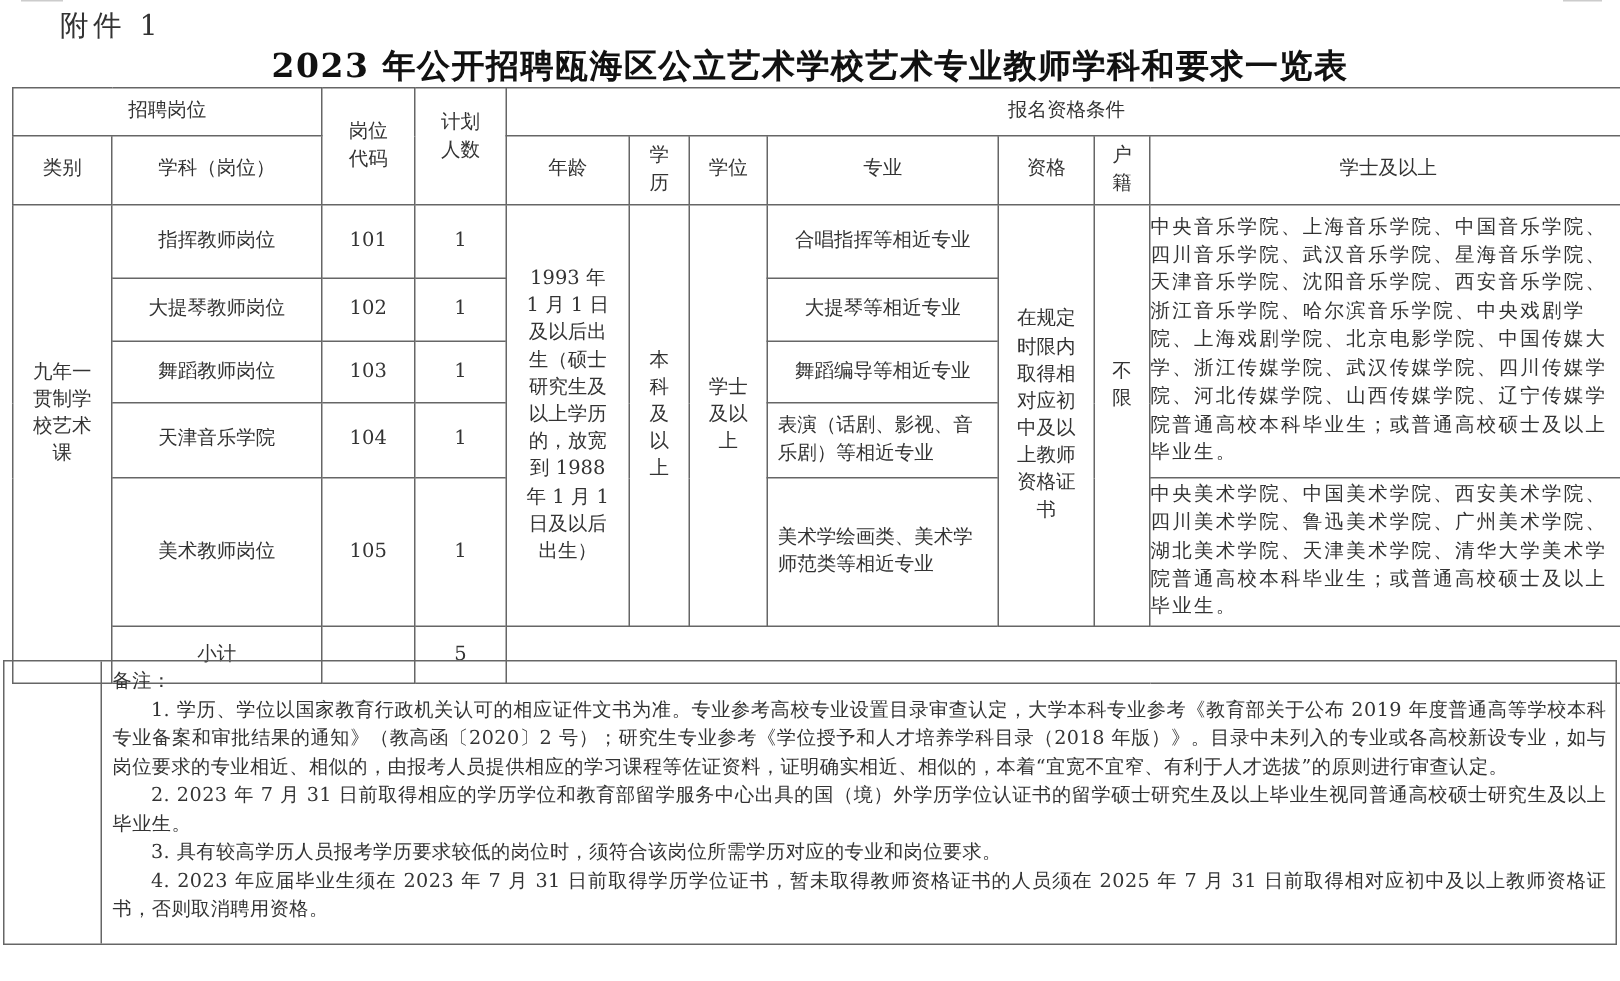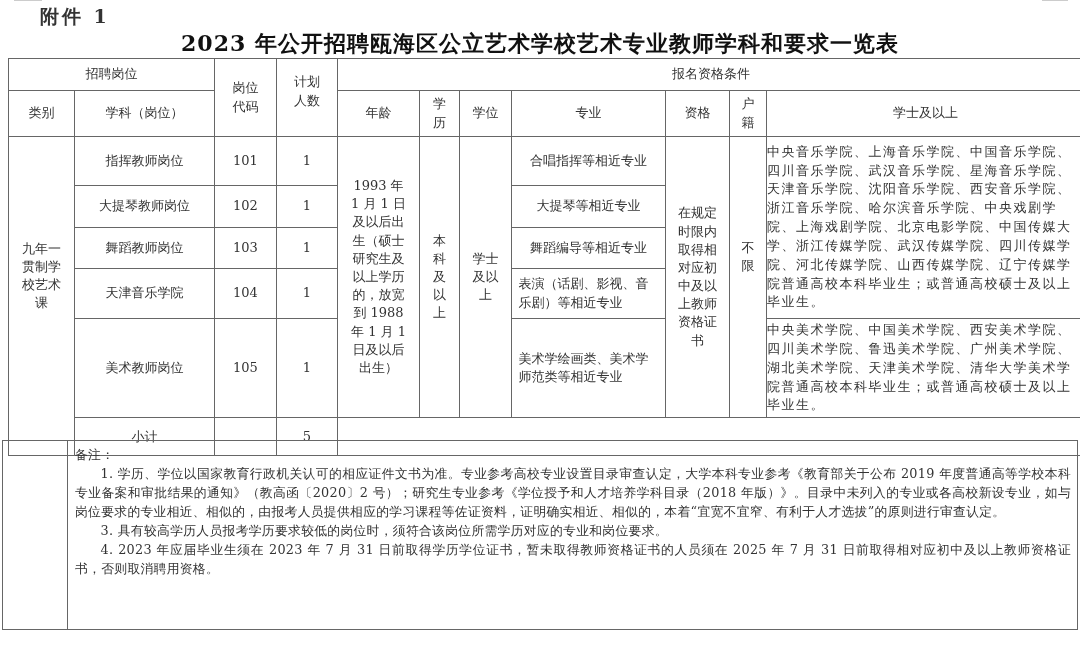--- a/index.html
+++ b/index.html
@@ -1,18 +1,18 @@
 <!DOCTYPE html>
 <html><head>
 <meta charset="utf-8">
 <style>
   html, body { margin: 0; padding: 0; background: #ffffff; }
   body { width: 1080px; height: 654px; position: relative; overflow: hidden;
          font-family: "DejaVu Serif", "Liberation Serif", serif; color: #222; }
-  .attach { position: absolute; left: 40px; top: 4px; font-size: 19px; letter-spacing: 3px; color: #333; font-weight: bold; }
+  .attach { position: absolute; left: 40px; top: 4px; font-size: 19px; letter-spacing: 3px; color: #333; }
   .title { position: absolute; left: 0; width: 1080px; top: 29px; text-align: center;
            font-size: 22px; font-weight: bold; letter-spacing: 1px; color: #111; }
   .crop-mark { position: absolute; top: 0; height: 1px; background: #ccc; }
   table.main { position: absolute; left: 8px; top: 58px; width: 1076px;
                border-collapse: collapse; table-layout: fixed; font-size: 13px; color: #333; }
   table.main td { border: 1.5px solid #666; text-align: center; vertical-align: middle;
                   padding: 0; line-height: 1.4; }
   .col-narrow { padding: 0 2px; }
   .schools { text-align: left !important; padding: 2px 0 !important; letter-spacing: 1.5px; line-height: 1.45 !important; font-size: 13px; }
   .notes-box { position: absolute; left: 2px; top: 440px; width: 1076px; height: 190px;
@@ -133,16 +133,17 @@
     <td colspan="7"></td>
   </tr>
 </tbody>
   </table>
 
 <div class="notes-box">
   <div class="notes-left"></div>
   <div class="notes-text">
     <p class="head">备注：</p>
     <p>1. 学历、学位以国家教育行政机关认可的相应证件文书为准。专业参考高校专业设置目录审查认定，大学本科专业参考《教育部关于公布 2019 年度普通高等学校本科专业备案和审批结果的通知》（教高函〔2020〕2 号）；研究生专业参考《学位授予和人才培养学科目录（2018 年版）》。目录中未列入的专业或各高校新设专业，如与岗位要求的专业相近、相似的，由报考人员提供相应的学习课程等佐证资料，证明确实相近、相似的，本着“宜宽不宜窄、有利于人才选拔”的原则进行审查认定。</p>
+    <p>2. 2023 年 7 月 31 日前取得相应的学历学位和教育部留学服务中心出具的国（境）外学历学位认证书的留学硕士研究生及以上毕业生视同普通高校硕士研究生及以上毕业生。</p>
     <p>3. 具有较高学历人员报考学历要求较低的岗位时，须符合该岗位所需学历对应的专业和岗位要求。</p>
     <p>4. 2023 年应届毕业生须在 2023 年 7 月 31 日前取得学历学位证书，暂未取得教师资格证书的人员须在 2025 年 7 月 31 日前取得相对应初中及以上教师资格证书，否则取消聘用资格。</p>
   </div>
 </div>
 
 </body></html>

